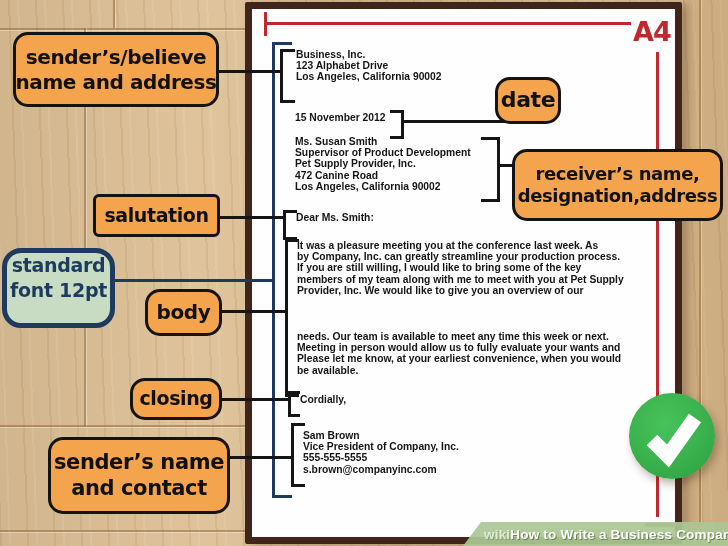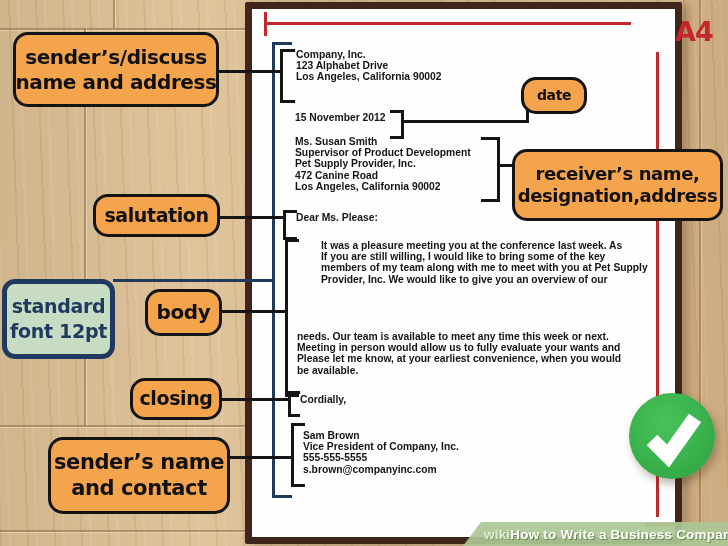--- a/index.html
+++ b/index.html
@@ -16,21 +16,21 @@
   #wood-right-tint{position:absolute;left:683px;top:0;width:45px;height:546px;background:rgba(175,115,55,0.14);}
 
   
   #paper{position:absolute;left:245px;top:2px;width:423px;height:528px;
     background:#fefefe;border:7px solid #40251a;border-radius:2px;
     box-shadow:6px 2px 10px rgba(60,35,15,0.30);}
 
   
   .redmark{position:absolute;background:#c1272d;}
   #a4-label{position:absolute;left:633px;top:16px;color:#c1272d;
-    font-family:"DejaVu Sans",sans-serif;font-weight:700;font-size:27px;letter-spacing:-1px;margin-left:42px;}
+    font-family:"DejaVu Sans",sans-serif;font-weight:700;font-size:27px;letter-spacing:-1px;}
   #red-vcap{position:absolute;left:645px;top:523px;width:31px;height:4px;background:#a5854e;}
 
   
   #navy-bracket{position:absolute;left:272px;top:42px;width:17px;height:450px;
     border:3px solid #1e3a5f;border-right:none;background:transparent;}
   #navy-connector{position:absolute;left:113px;top:279px;width:161px;height:3px;background:#1e3a5f;}
 
   
   .brk{position:absolute;background:transparent;border:3px solid #151515;}
   .brk.l{border-right:none;}
@@ -46,24 +46,24 @@
 
   
   .callout{position:absolute;background:#f4a44c;border:3px solid #141414;border-radius:15px;
     display:flex;flex-direction:column;align-items:center;justify-content:center;
     color:#111;font-family:"DejaVu Sans",sans-serif;font-weight:700;text-align:center;
     line-height:1.22;letter-spacing:-0.4px;box-sizing:border-box;}
   .callout div{white-space:nowrap;}
 
   
   #font-box{position:absolute;left:2px;top:248px;width:113px;height:80px;
-    background:#c8dcc4;border:5px solid #1e3a5f;border-radius:13px;box-sizing:border-box;
-    display:flex;flex-direction:column;align-items:center;justify-content:center;
+    background:#c8dcc4;border:5px solid #1e3a5f;border-radius:19px;box-sizing:border-box;
+    display:flex;flex-direction:column;align-items:center;justify-content:flex-start;
     color:#1e3a5f;font-family:"DejaVu Sans",sans-serif;font-weight:700;font-size:19px;
-    line-height:1.3;letter-spacing:-0.3px;margin-top:31px;}
+    line-height:1.3;letter-spacing:-0.3px;}
   #font-box div{white-space:nowrap;}
 
   
   #check-badge{position:absolute;left:629px;top:393px;width:86px;height:86px;border-radius:50%;
     background:radial-gradient(circle at 42% 35%, #47c35a, #36ac49 68%, #2c9c40);
     box-shadow:3px 5px 9px rgba(60,40,20,0.35);}
   #check-badge svg{position:absolute;left:0;top:0;}
 
   
   #wm-bar{position:absolute;left:455px;top:522px;width:273px;height:24px;
@@ -93,39 +93,40 @@
   <div class="redmark" style="left:265px;top:22px;width:366px;height:3px;"></div>
   <div class="redmark" style="left:264px;top:12px;width:3px;height:24px;"></div>
   <div class="redmark" style="left:656px;top:52px;width:3px;height:465px;"></div>
   <div id="red-vcap"></div>
   <div id="a4-label">A4</div>
 
   <div id="navy-bracket"></div>
   <div id="navy-connector"></div>
 
   <div class="ltxt" style="left:296px;top:49px;">
-    <div>Company, Inc.</div>
+    <div>Business, Inc.</div>
     <div>123 Alphabet Drive</div>
     <div>Los Angeles, California 90002</div>
   </div>
   <div class="ltxt" style="left:295px;top:112px;">
     <div>15 November 2012</div>
   </div>
   <div class="ltxt" style="left:295px;top:136px;">
     <div>Ms. Susan Smith</div>
     <div>Supervisor of Product Development</div>
     <div>Pet Supply Provider, Inc.</div>
     <div>472 Canine Road</div>
     <div>Los Angeles, California 90002</div>
   </div>
   <div class="ltxt" style="left:296px;top:212px;">
-    <div>Dear Ms. Please:</div>
-  </div>
-  <div class="ltxt" style="left:297px;top:240px;margin-left:24px;">
+    <div>Dear Ms. Smith:</div>
+  </div>
+  <div class="ltxt" style="left:297px;top:240px;">
     <div>It was a pleasure meeting you at the conference last week. As</div>
+    <div>by Company, Inc. can greatly streamline your production process.</div>
     <div>If you are still willing, I would like to bring some of the key</div>
     <div>members of my team along with me to meet with you at Pet Supply</div>
     <div>Provider, Inc. We would like to give you an overview of our</div>
   </div>
   <div class="ltxt" style="left:297px;top:331px;">
     <div>needs. Our team is available to meet any time this week or next.</div>
     <div>Meeting in person would allow us to fully evaluate your wants and</div>
     <div>Please let me know, at your earliest convenience, when you would</div>
     <div>be available.</div>
   </div>
@@ -150,31 +151,31 @@
   <div class="conn" style="left:219px;top:70px;width:62px;"></div>
   <div class="conn v" style="left:526px;top:107px;height:16px;"></div>
   <div class="conn" style="left:401px;top:120px;width:128px;"></div>
   <div class="conn" style="left:497px;top:164px;width:17px;"></div>
   <div class="conn" style="left:219px;top:216px;width:66px;"></div>
   <div class="conn" style="left:221px;top:310px;width:66px;"></div>
   <div class="conn" style="left:221px;top:398px;width:69px;"></div>
   <div class="conn" style="left:229px;top:456px;width:64px;"></div>
 
   <div class="callout" style="left:13px;top:32px;width:206px;height:75px;font-size:20px;">
-    <div>sender’s/discuss</div>
+    <div>sender’s/believe</div>
     <div>name and address</div>
   </div>
-  <div class="callout" style="left:521px;top:77px;width:66px;height:37px;font-size:14px;">
+  <div class="callout" style="left:495px;top:77px;width:66px;height:47px;font-size:22px;">
     <div>date</div>
   </div>
   <div class="callout" style="left:512px;top:149px;width:211px;height:72px;font-size:18px;">
     <div>receiver’s name,</div>
     <div>designation,address</div>
   </div>
-  <div class="callout" style="left:93px;top:194px;width:127px;height:43px;font-size:19px;">
+  <div class="callout" style="left:93px;top:194px;width:127px;height:43px;font-size:19px;border-radius:6px;">
     <div>salutation</div>
   </div>
   <div class="callout" style="left:145px;top:289px;width:77px;height:47px;font-size:20px;">
     <div>body</div>
   </div>
   <div class="callout" style="left:130px;top:378px;width:92px;height:42px;font-size:19px;">
     <div>closing</div>
   </div>
   <div class="callout" style="left:48px;top:437px;width:182px;height:77px;font-size:21px;">
     <div>sender’s name</div>

